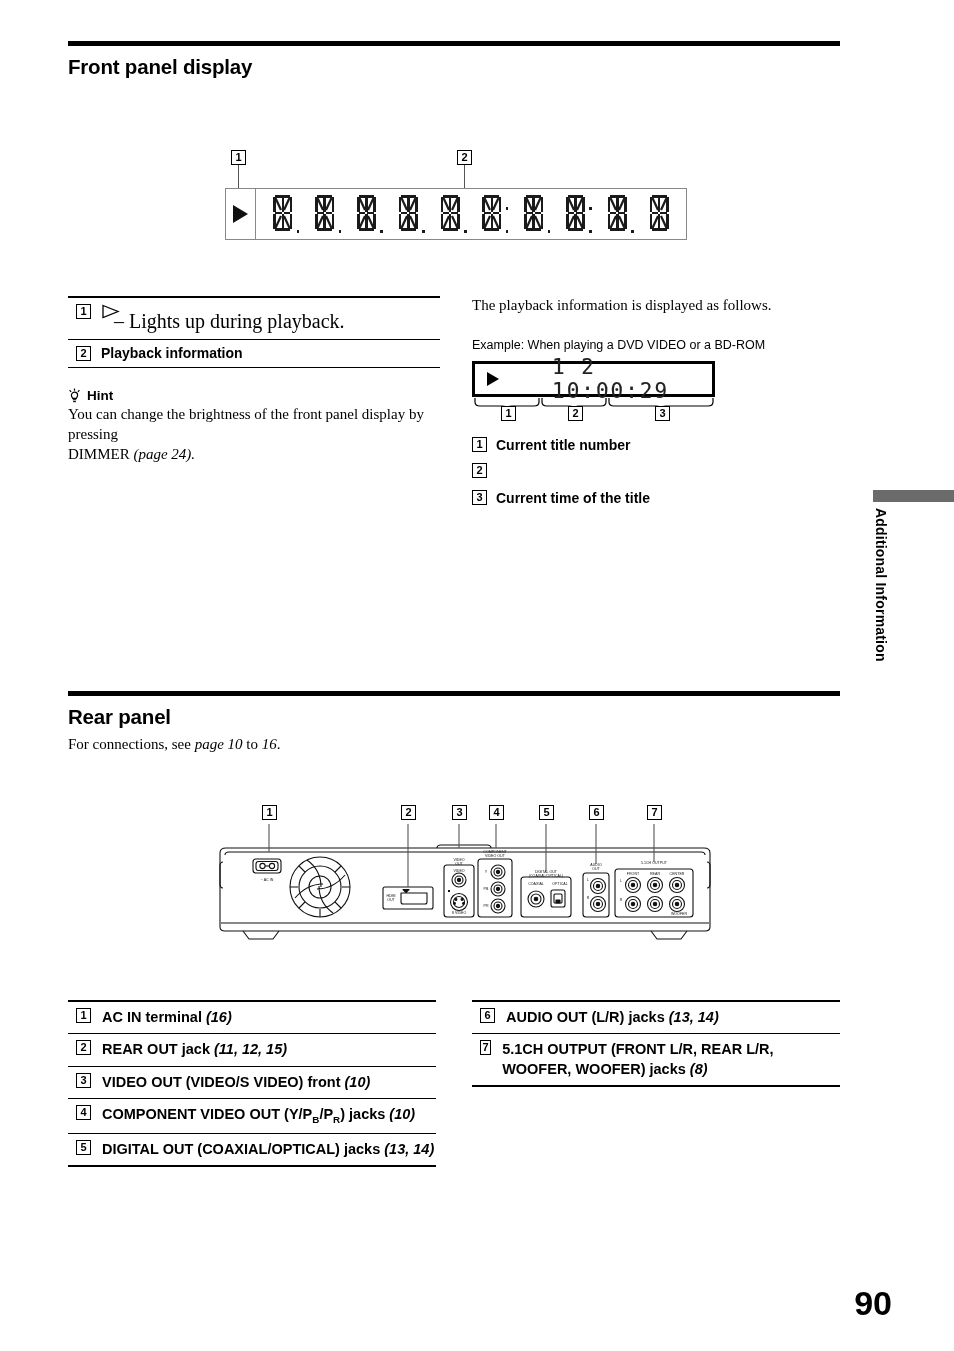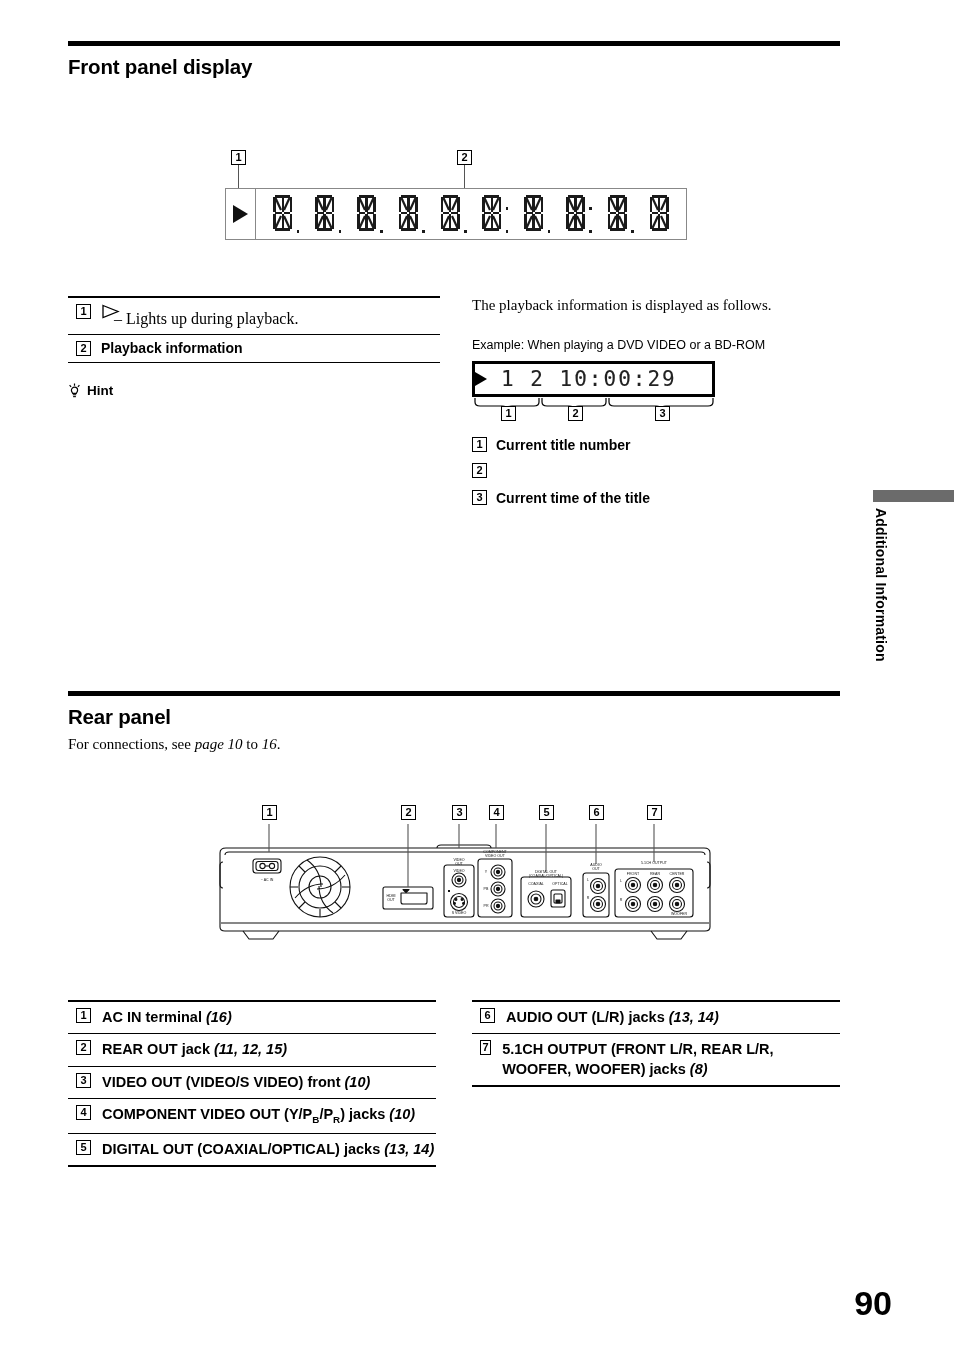--- a/index.html
+++ b/index.html
@@ -54,34 +54,34 @@
 
   
   #col-left  { position:absolute; left:68px; top:296px; width:372px; }
   #col-right { position:absolute; left:472px; top:296px; width:368px; }
 
   .item-row { display:flex; align-items:flex-start; gap:10px; padding:5px 0 6px 8px; }
   .item-row .callout { flex:0 0 auto; margin-top:1px; }
   .hr-thin { height:1.2px; background:#000; }
   .hr-med  { height:1.6px; background:#000; }
 
-  .serif { font-family:"Liberation Serif", serif; font-size:16px; }
+  .serif { font-family:"Liberation Serif", serif; font-size:20px; }
   .sans-b { font-family:"Liberation Sans", sans-serif; font-weight:bold; font-size:14px; }
   .bodytext { font-family:"Liberation Serif", serif; font-size:15px; line-height:1.32; }
   .small-sans { font-family:"Liberation Sans", sans-serif; font-size:12.5px; }
   .tri-outline { position:relative; width:19px; height:15px; }
   .tri-outline svg { position:absolute; left:0; top:0; }
 
   .hint-head { display:flex; align-items:center; gap:6px; font-family:"Liberation Sans", sans-serif; font-weight:bold; font-size:13.5px; }
   .bulb { width:13px; height:15px; position:relative; }
 
   
   .ex-box {
     position:relative; width:243px; height:36px; border:3px solid #000; background:#fff;
-    display:flex; align-items:center; padding-left:0; margin-top:9px;
+    display:flex; align-items:center; padding-left:12px; margin-top:9px;gap:39px;
   }
   .ex-tri { width:0;height:0;border-left:12px solid #000;border-top:7px solid transparent;border-bottom:7px solid transparent; }
   .ex-digits {
     flex:1; text-align:left; padding-left:14px;
     font-family:"DejaVu Sans Mono", monospace; font-size:21px; letter-spacing:2px;
     color:#222;
     -webkit-text-stroke:0.1px #222;
   }
   .brace-row { position:relative; height:24px; width:243px; }
   .brace-row .callout { position:absolute; top:9px; }
@@ -359,20 +359,24 @@
       <div class="hint-head">
         <span class="bulb">
           <svg width="13" height="16" viewBox="0 0 13 16">
             <path d="M6.5 4.2 a3.1 3.1 0 0 0 -3.1 3.1 c0 1.5 1 2.2 1.3 3.1 h3.6 c0.3-0.9 1.3-1.6 1.3-3.1 a3.1 3.1 0 0 0 -3.1 -3.1z" fill="none" stroke="#000" stroke-width="1.2"></path>
             <rect x="4.8" y="11.2" width="3.4" height="1.1" fill="#000"></rect>
             <rect x="5.1" y="13.1" width="2.8" height="1.1" fill="#000"></rect>
             <path d="M6.5 0.4 v2.4 M1.6 2.2 l1.5 1.6 M11.4 2.2 l-1.5 1.6" stroke="#000" stroke-width="1.2" fill="none"></path>
           </svg>
         </span>
         <span>Hint</span>
+      </div>
+      <div class="bodytext" style="margin-top:2px;">
+        <span>You can change the brightness of the front panel display by pressing</span><br>
+        <span>DIMMER </span><span class="pg">(page 24).</span>
       </div>
     </div>
   </div>
 
   <div id="col-right">
     <div class="bodytext">The playback information is displayed as follows.</div>
 
     <div class="small-sans" style="margin-top:22px;">Example: When playing a DVD VIDEO or a BD-ROM</div>
 
     <div class="ex-box">

